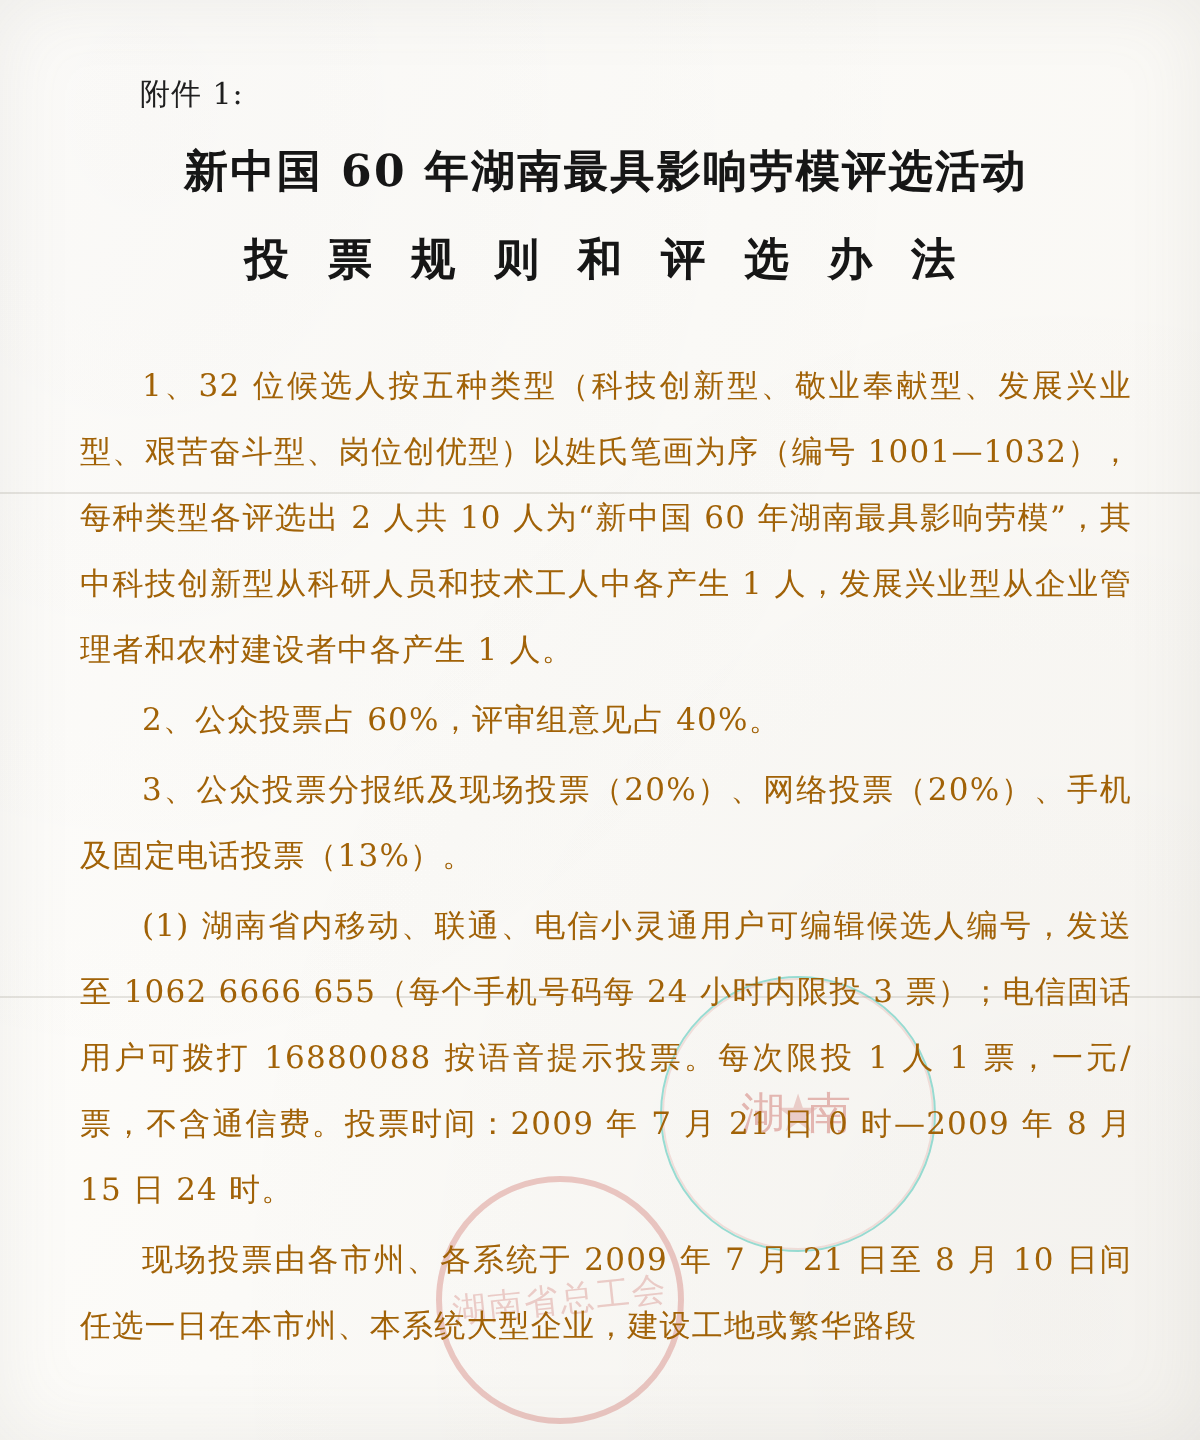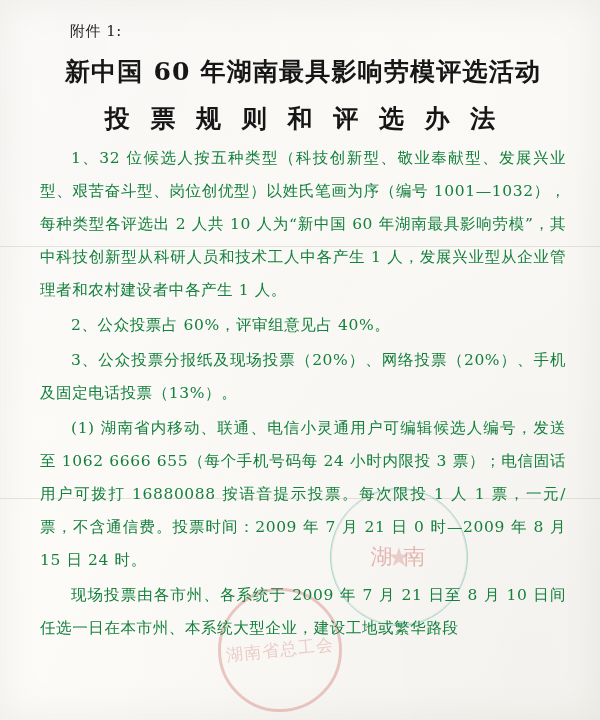--- a/index.html
+++ b/index.html
@@ -33,45 +33,45 @@
     pointer-events: none;
   }
   .doc-body {
     position: relative;
     z-index: 3;
     padding: 18px 34px 0 40px;
   }
   .attach-label {
     font-size: 15px;
     letter-spacing: 0.5px;
-    margin: 4px 0 14px 6px;
+    margin: 20px 0 14px 6px;
     color: #1f1f1f;
     padding-left: 24px;
   }
   .title {
     text-align: center;
-    font-size: 25px;
+    font-size: 22px;
     letter-spacing: 1.2px;
     font-weight: 600;
     color: #161616;
     margin: 2px 0 6px 0;
   }
   .title.line2 {
     letter-spacing: 6px;
     margin-top: 14px;
-    margin-bottom: 7px;
+    margin-bottom: 32px;
   }
   .para {
     font-size: 15.5px;
     line-height: 33px;
     text-indent: 2em;
     letter-spacing: 0.6px;
     margin: 0 0 2px 0;
     text-align: justify;
-    color: #15803d;
+    color: #a16207;
   }
   .para.tight {
     margin-bottom: 0;
   }
   
   .stamp {
     position: absolute;
     border-radius: 50%;
     z-index: 2;
     opacity: 0.42;

